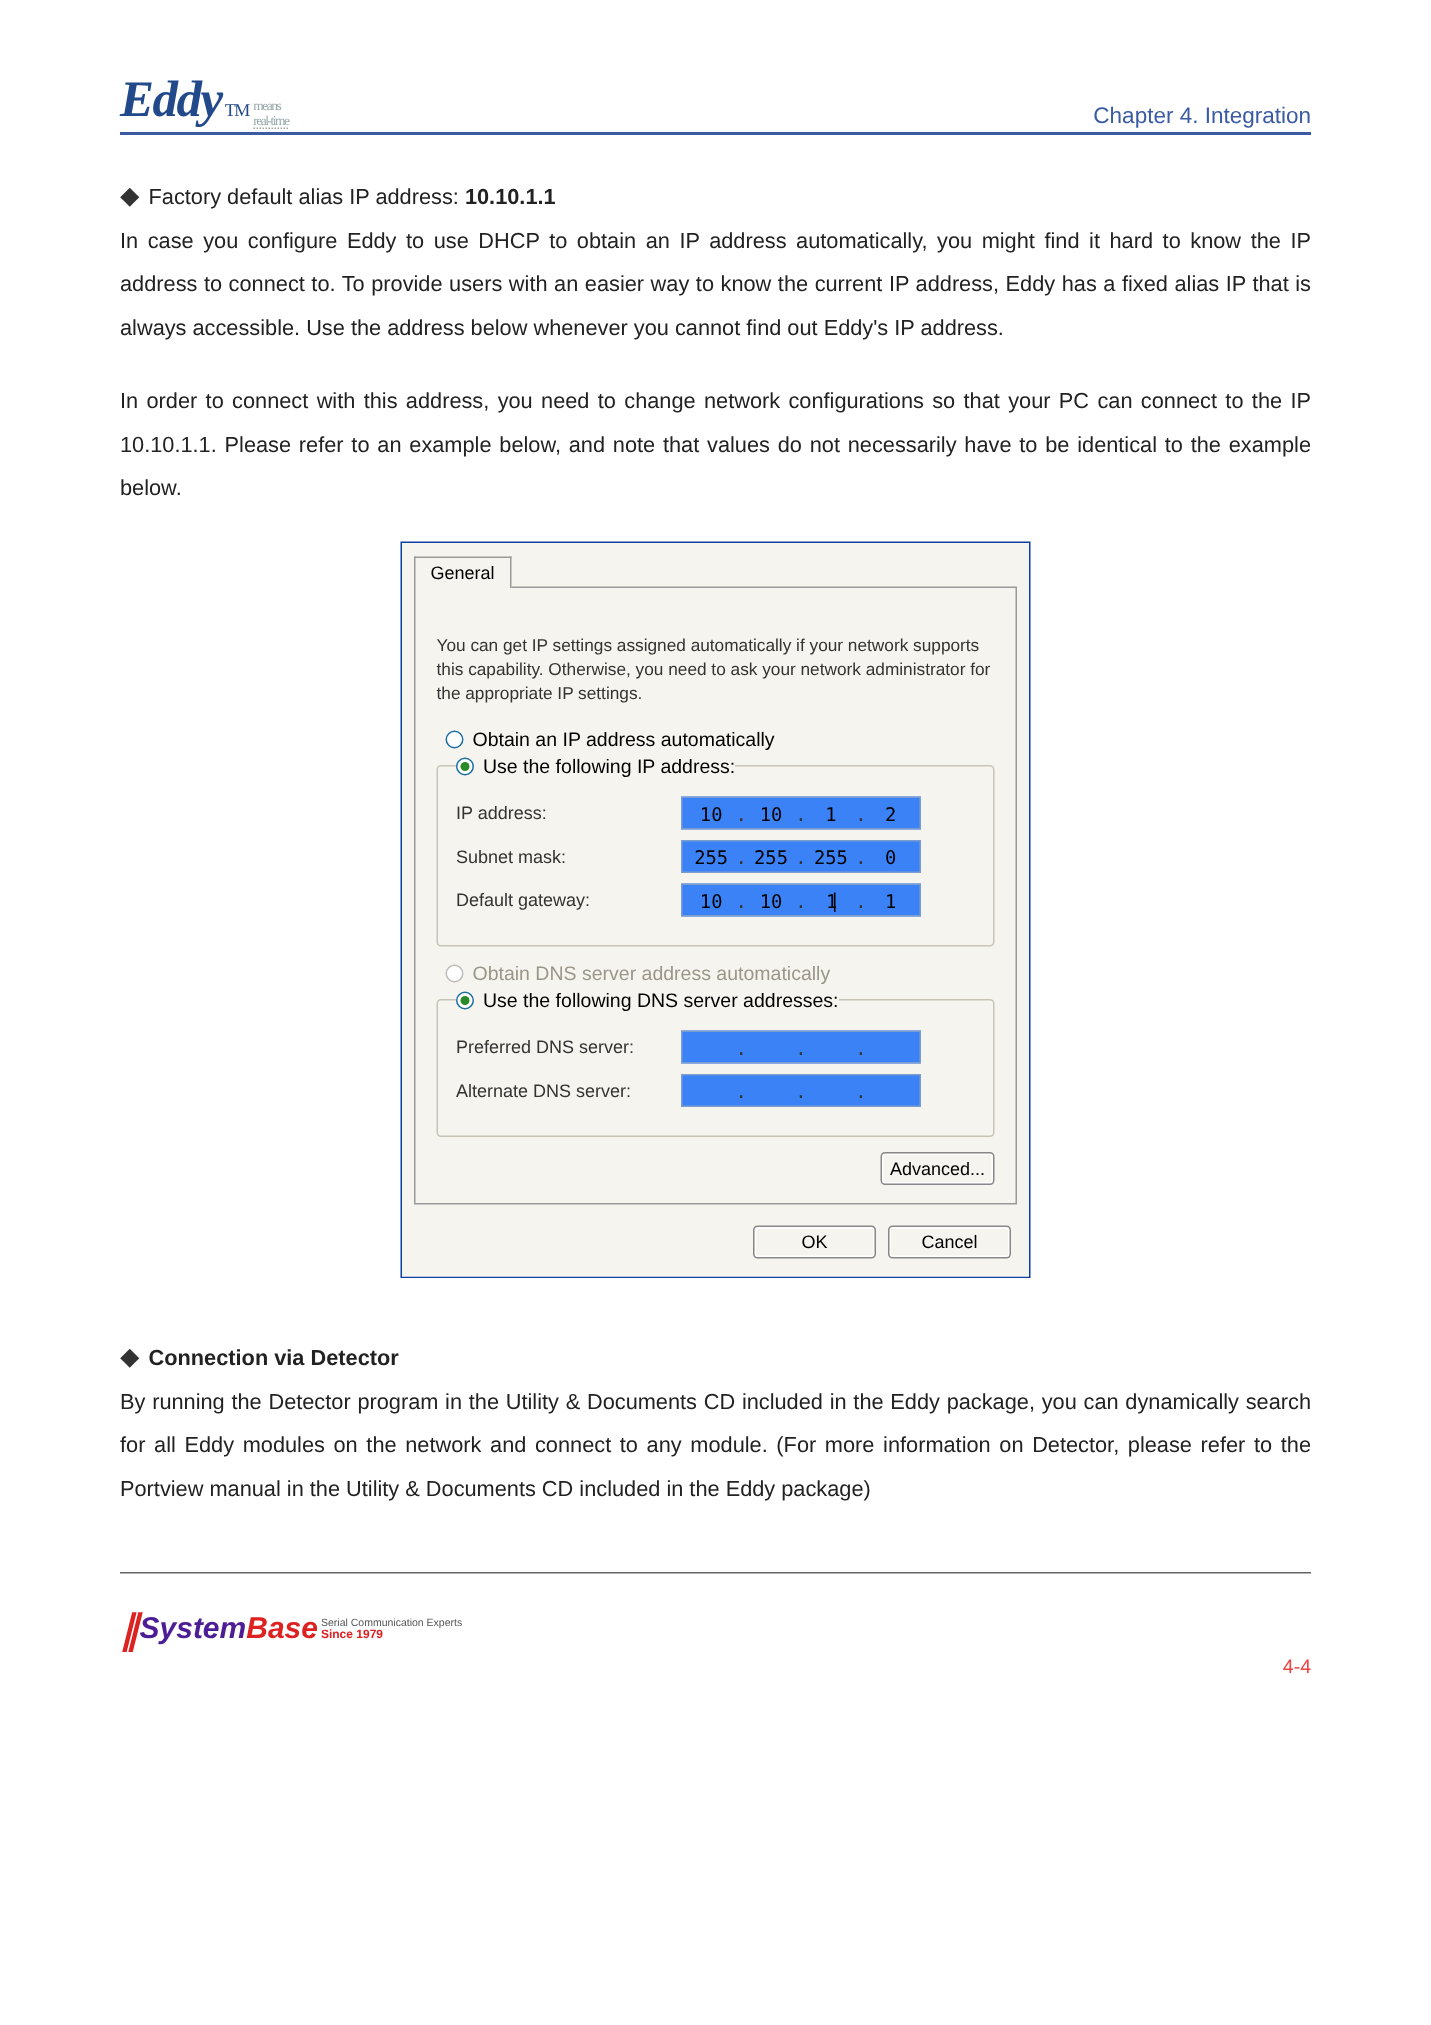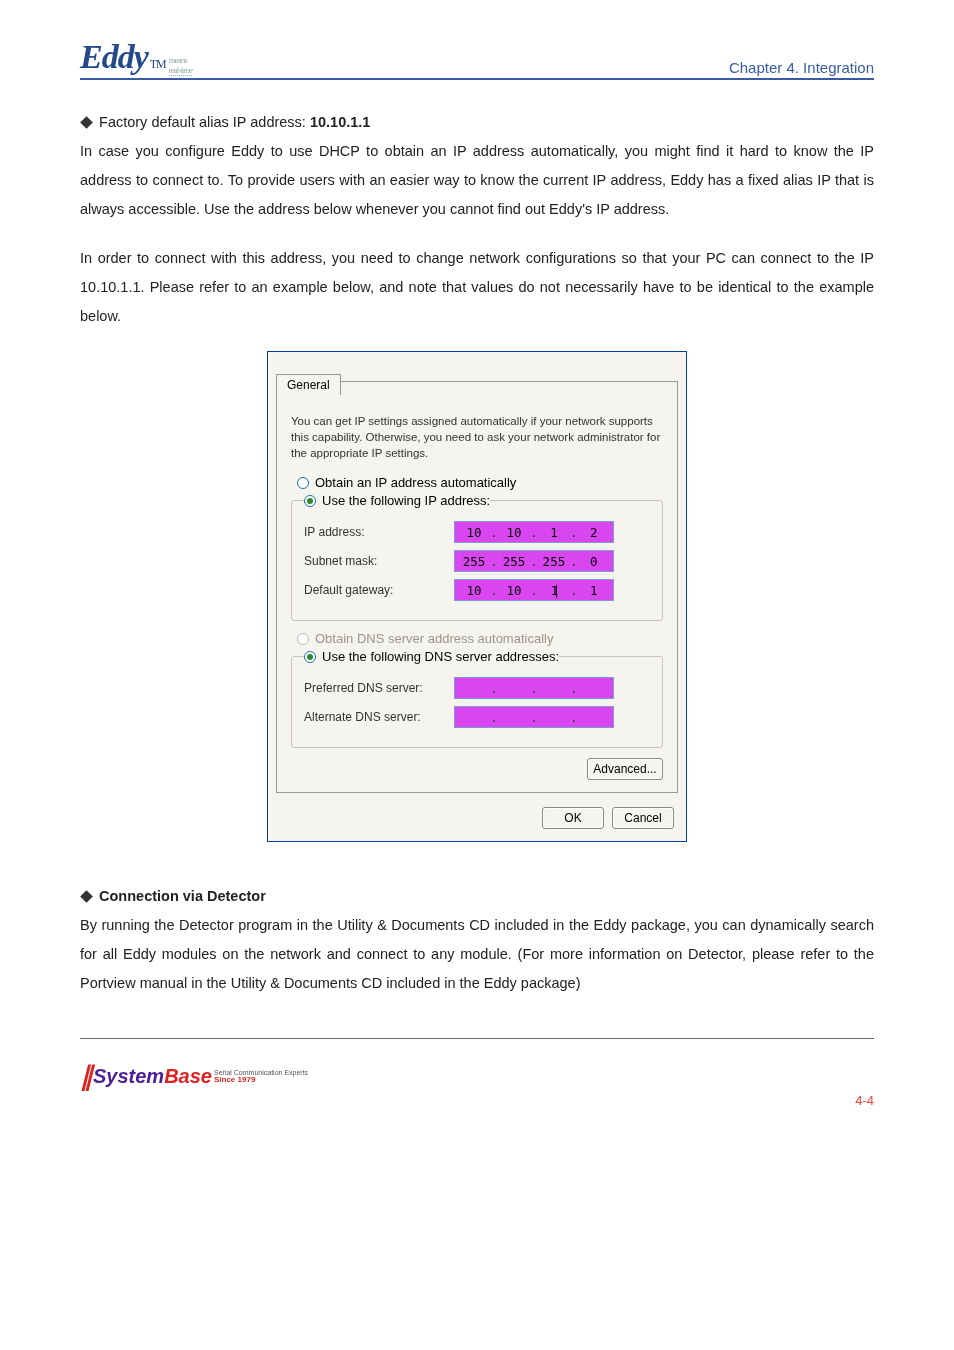--- a/index.html
+++ b/index.html
@@ -24,20 +24,21 @@
   }
   .logo {
     display: flex;
     align-items: baseline;
     font-family: "Times New Roman", serif;
     font-style: italic;
     font-weight: bold;
     font-size: 34px;
     color: #224a8a;
     letter-spacing: -1px;
+    margin-top: 10px;
   }
   .logo sup {
     font-size: 12px;
     font-style: normal;
     margin-left: 2px;
     font-weight: normal;
   }
   .logo-sub {
     font-size: 9px;
     font-style: normal;
@@ -119,21 +120,21 @@
     margin: 6px 6px 0 6px;
   }
   .tab {
     display: inline-block;
     background: #f6f4ee;
     border: 1px solid #999;
     border-bottom: none;
     padding: 3px 10px;
     font-size: 12px;
     position: relative;
-    top: 14px;
+    top: 1px;
   }
   .tab-panel {
     border: 1px solid #999;
     background: #f6f4ee;
     padding: 31px 14px 12px 14px;
     margin: 0 6px 6px 6px;
   }
   .intro {
     font-size: 11.5px;
     color: #333;
@@ -174,39 +175,39 @@
   }
   .field-label {
     flex: 0 0 150px;
     font-size: 12px;
     color: #333;
   }
   .ip-box {
     flex: 0 0 160px;
     height: 22px;
     border: 1px solid #7a9ccf;
-    background: #d946ef;
+    background: #3b82f6;
     display: flex;
     align-items: center;
     justify-content: space-around;
     font-family: monospace;
     font-size: 12.5px;
     padding: 0 4px;
   }
   .ip-box .dot { color: #333; }
   .ip-seg { width: 28px; text-align: center; }
   .btn {
     border: 1px solid #888;
     background: #f6f4ee;
     padding: 3px 0;
     font-size: 12px;
     text-align: center;
     border-radius: 3px;
     box-shadow: inset 0 0 0 1px #fff;
-    width: 62px;
+    width: 82px;
   }
   .adv-row {
     display: flex; justify-content: flex-end;
     margin-top: 8px;
   }
   .dlg-buttons {
     display: flex;
     justify-content: flex-end;
     gap: 8px;
     padding: 8px 10px 10px 10px;

